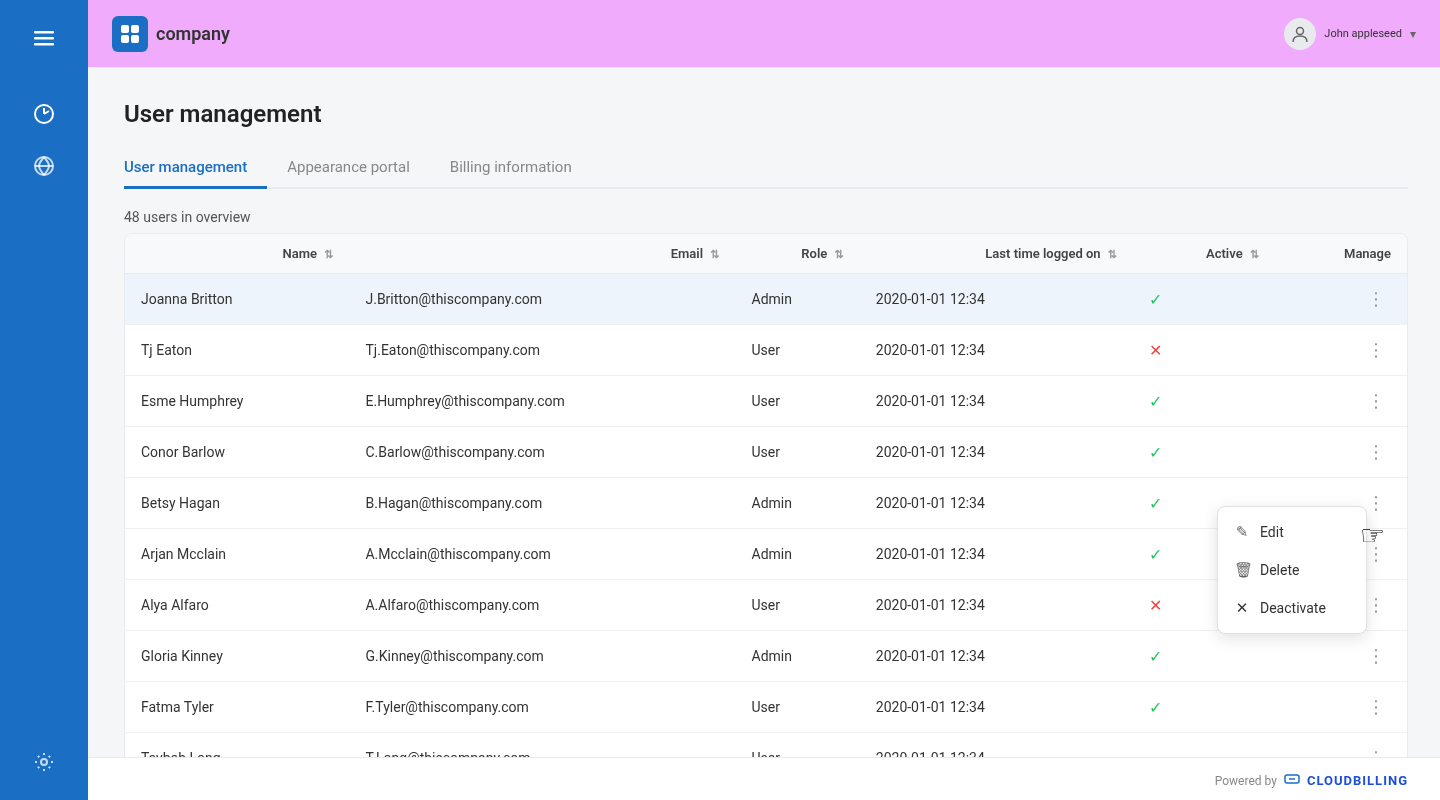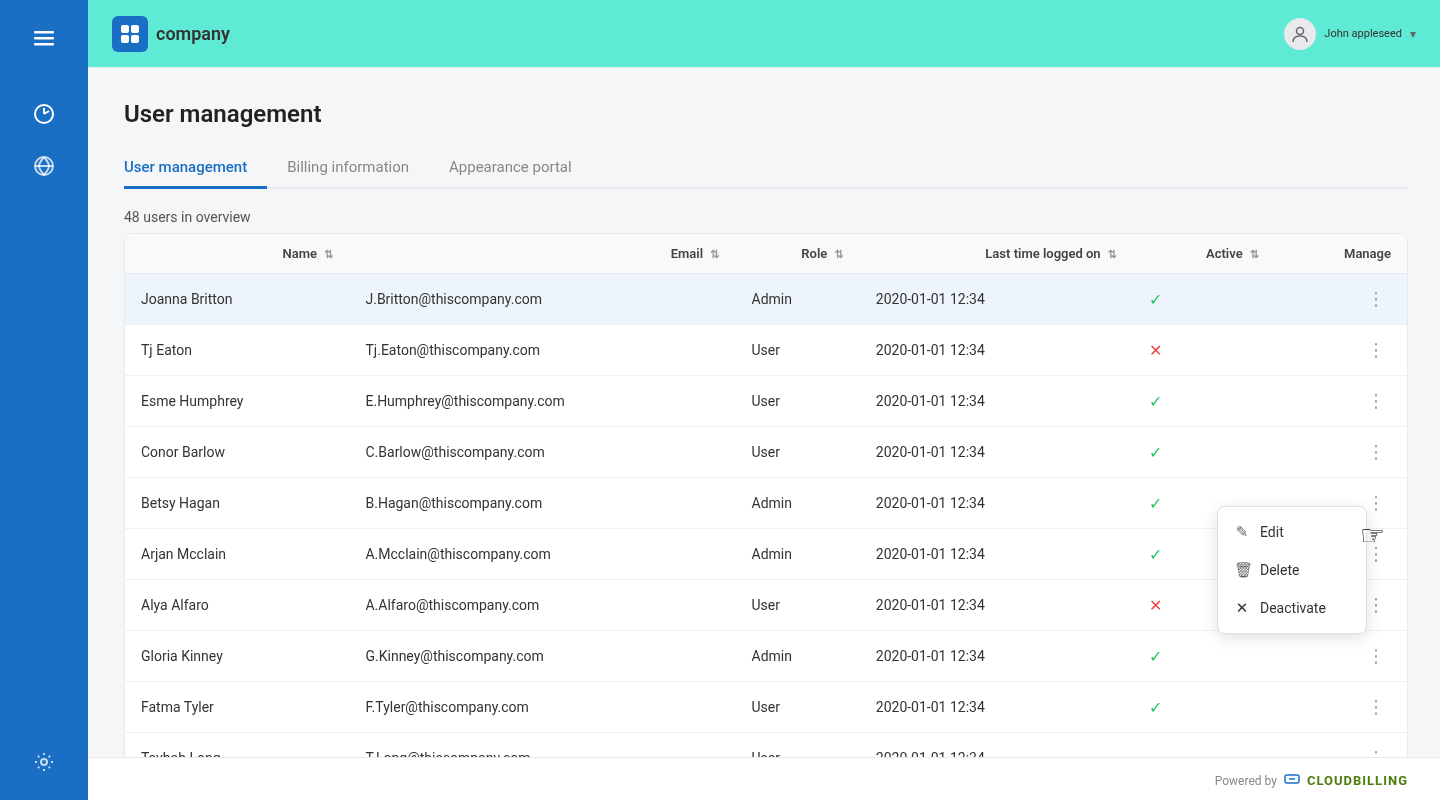--- a/index.html
+++ b/index.html
@@ -32,21 +32,21 @@
     
     .main-area {
       flex: 1;
       display: flex;
       flex-direction: column;
       overflow: hidden;
     }
 
     
     .header {
-      background: #5eead4;
+      background: #f0abfc;
       height: 68px;
       display: flex;
       padding: 0 24px;
       border-bottom: 1px solid #e8eaed;
       flex-shrink: 0;
     }
     .logo {
       display: flex;
       align-items: center;
       gap: 8px;
@@ -238,21 +238,21 @@
       display: flex;
       align-items: flex-end;
       justify-content: flex-end;
       font-size: 12px;
       color: #888;
       gap: 6px;
       flex-shrink: 0;
     }
     .footer-logo {
       font-weight: 700;
-      color: #4d7c0f;
+      color: #1d4ed8;
       font-size: 13px;
       letter-spacing: 1px;
     }
   </style>
 </head>
 <body>
 
 <div class="sidebar">
   <div class="sidebar-icon active">
     <svg width="20" height="20" viewBox="0 0 20 20" fill="currentColor">
@@ -310,22 +310,22 @@
       <span class="user-name">John appleseed</span>
       <span class="chevron-down">▾</span>
     </div>
   </div>
 
   <div class="page-content">
     <h1 class="page-title">User management</h1>
 
     <div class="tabs">
       <div class="tab active">User management</div>
+      <div class="tab">Appearance portal</div>
       <div class="tab">Billing information</div>
-      <div class="tab">Appearance portal</div>
     </div>
 
     <div class="users-count">48 users in overview</div>
 
     <div class="table-container">
       <table>
         <thead>
           <tr>
             <th>
               <span>Name</span>

